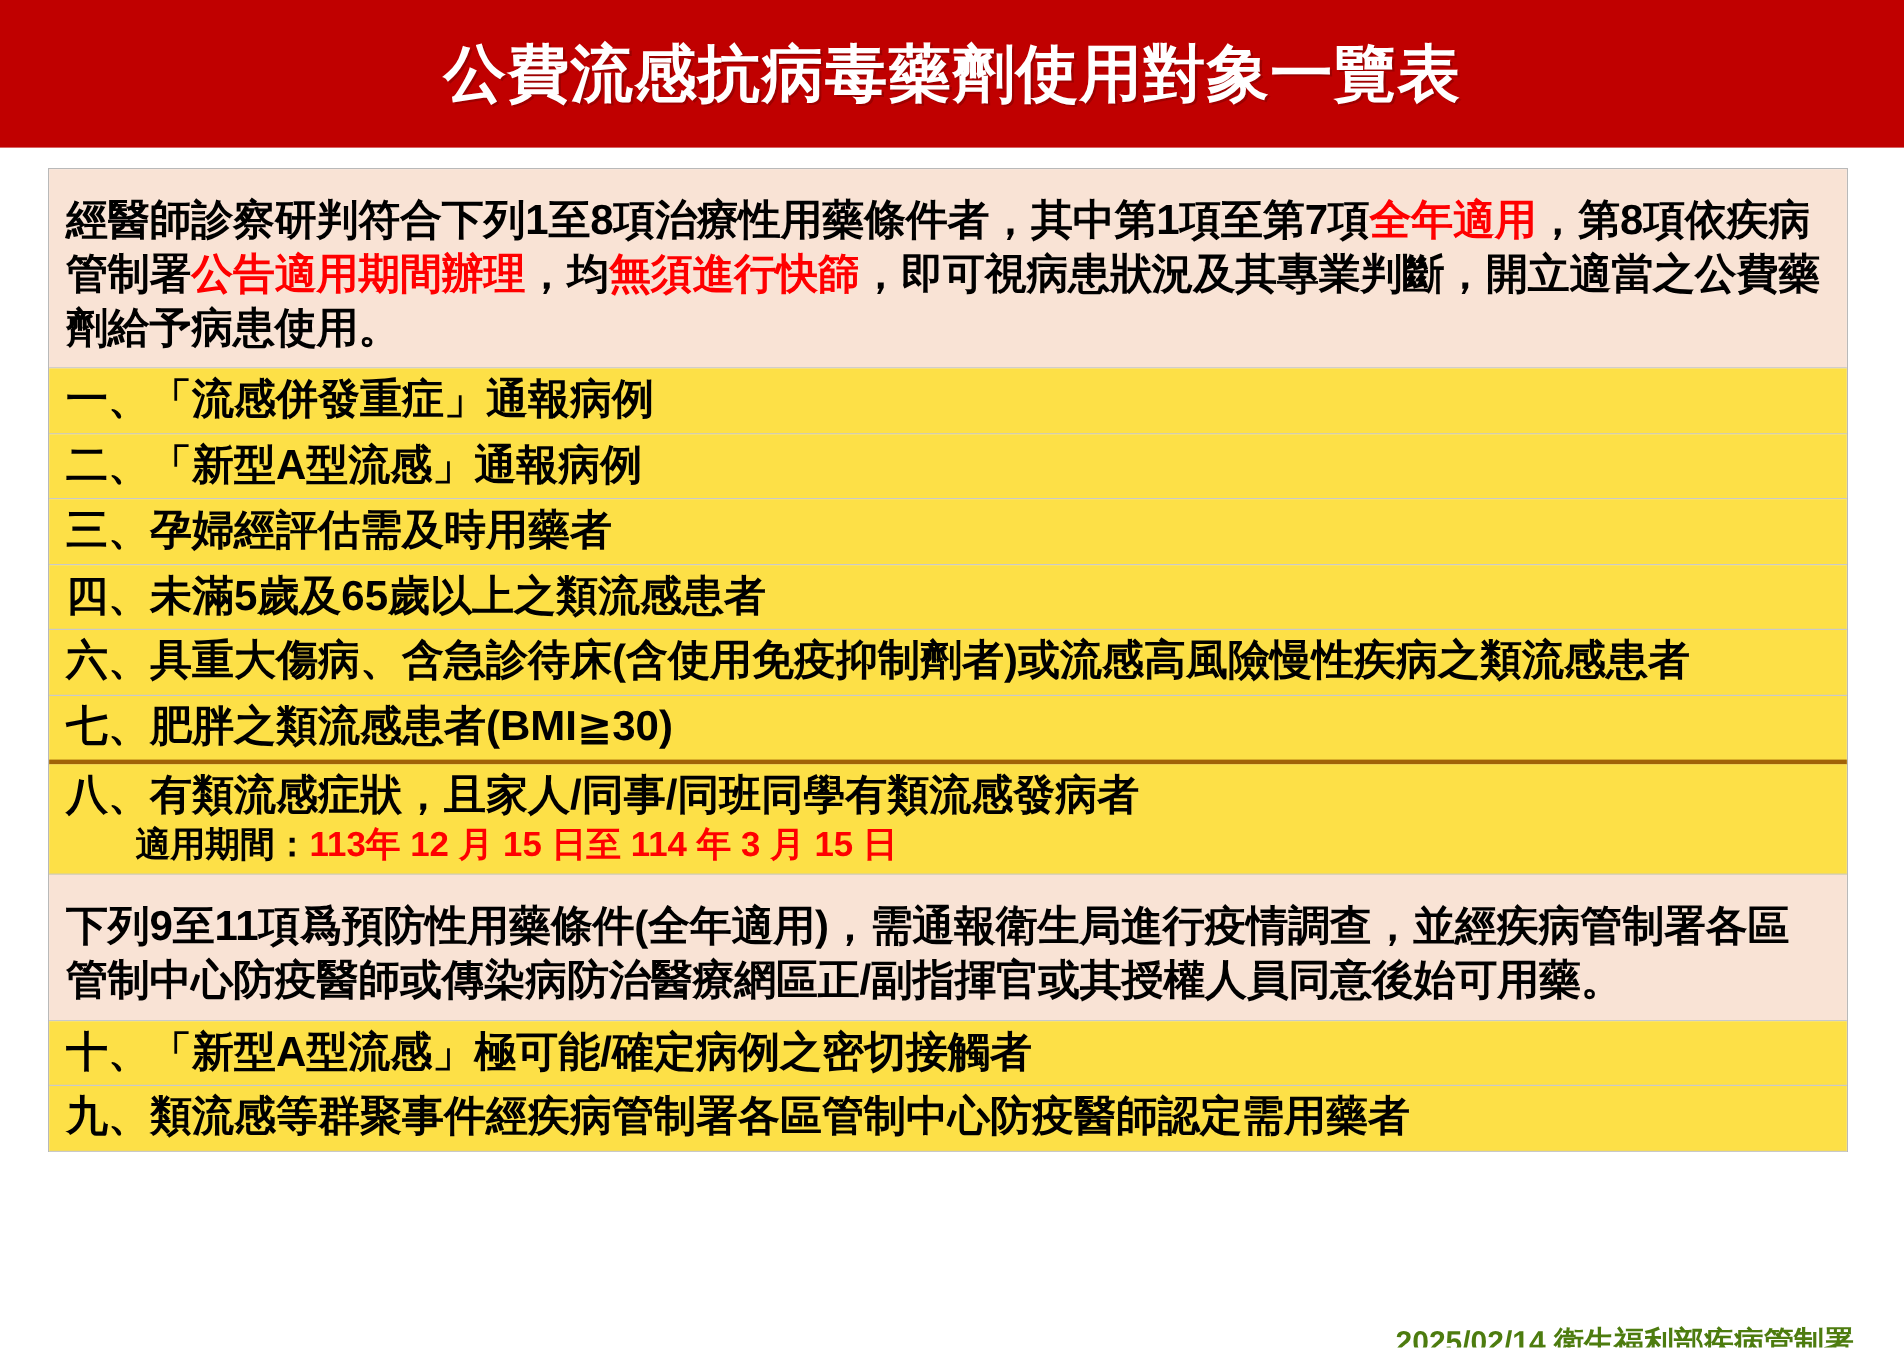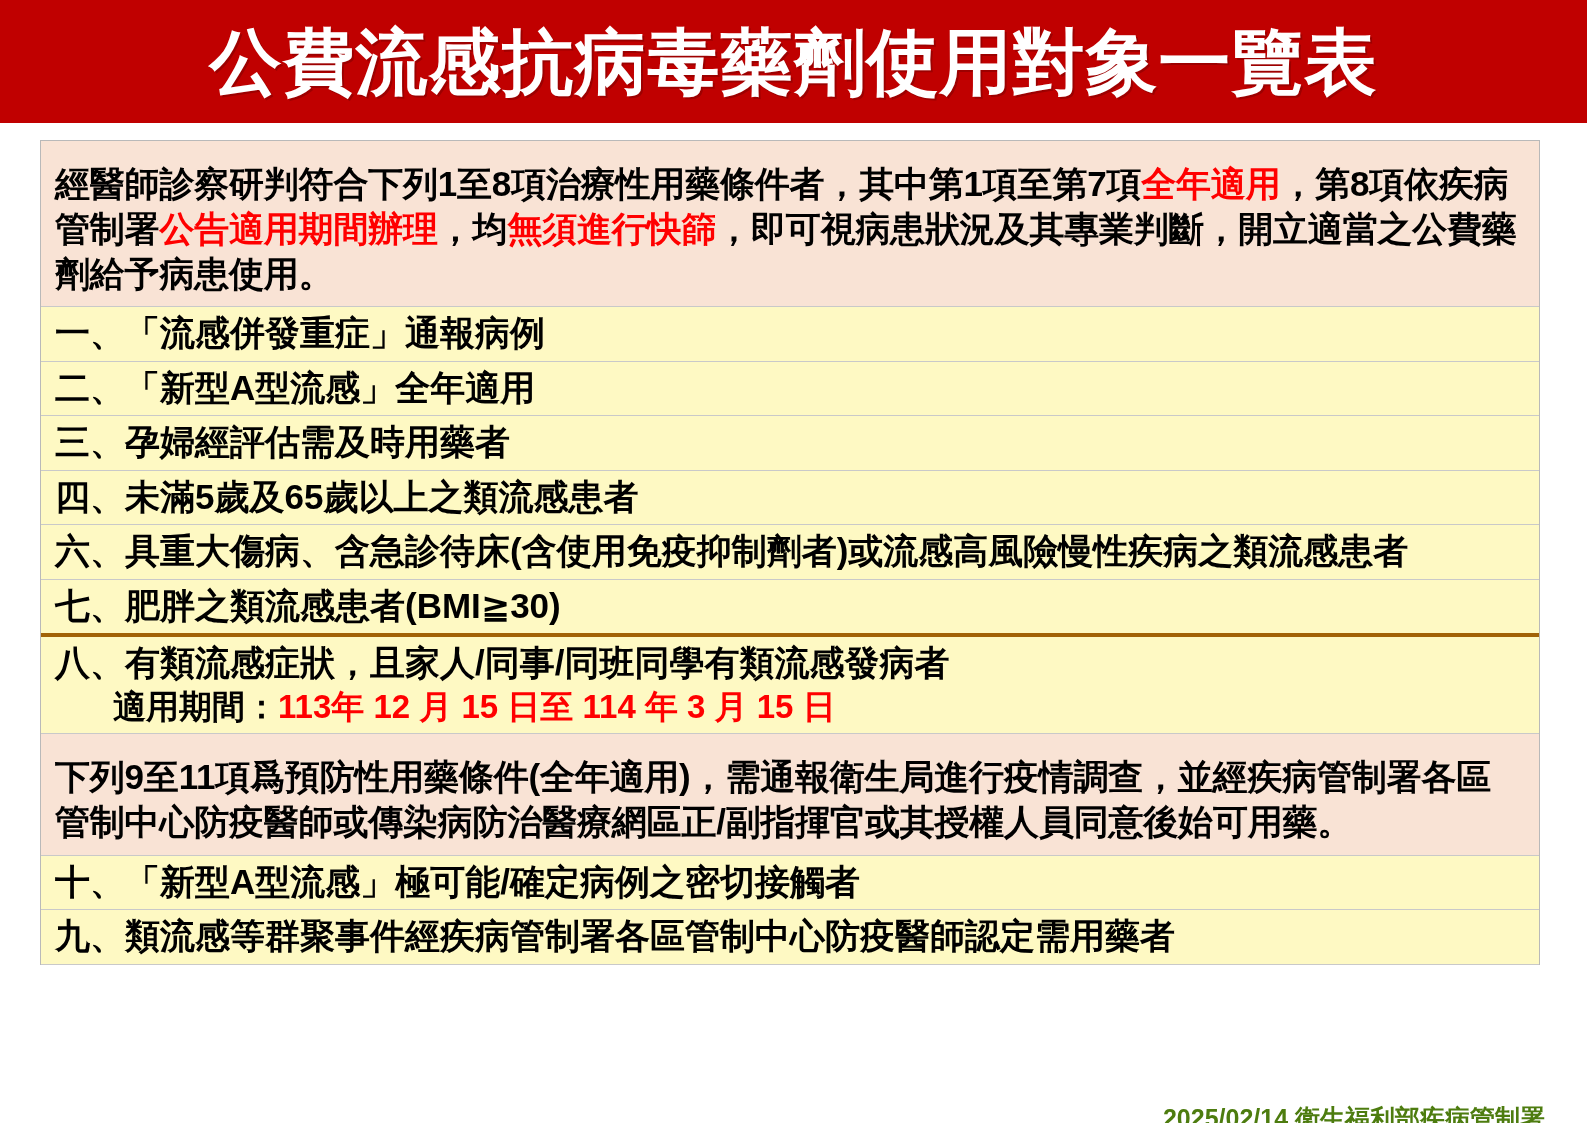--- a/index.html
+++ b/index.html
@@ -29,42 +29,42 @@
     width: 1587px;
     height: 123px;
     background: #c00000;
     display: flex;
     align-items: center;
     justify-content: center;
     overflow: hidden;
   }
   .title-text {
     color: #ffffff;
-    font-size: 72px;
+    font-size: 52px;
     font-weight: bold;
     letter-spacing: 1px;
     line-height: 1.0;
     white-space: nowrap;
     text-shadow: 2px 2px 0 rgba(0,0,0,0.18);
   }
 
   
   .table-wrap {
     position: absolute;
     left: 40px;
     top: 140px;
     width: 1500px;
     border: 1px solid #b9b9b9;
     border-bottom: none;
     box-sizing: border-box;
   }
   .row {
     border-bottom: 1px solid #c9c9c9;
     box-sizing: border-box;
-    background: #fef9c3;
+    background: #fde047;
     padding: 4px 14px 6px 14px;
   }
   .row.note {
     background: #f9e3d5;
     padding: 21px 14px 10px 14px;
   }
   .row.item {
     padding: 3px 14px 5px 14px;
   }
   .row.tight {
@@ -80,21 +80,21 @@
   }
   .row.note .row-text {
     white-space: normal;
     line-height: 1.28;
     letter-spacing: -0.2px;
   }
   .em-red {
     color: #ff0000;
   }
   .sub-line {
-    font-size: 33px;
+    font-size: 29px;
     font-weight: bold;
     color: #000000;
     line-height: 1.28;
     padding-left: 58px;
     white-space: nowrap;
   }
   .sub-line .date-red {
     color: #ff0000;
   }
 
@@ -123,21 +123,21 @@
     <div class="row note">
       <div class="row-text">
         <span>經醫師診察研判符合下列1至8項治療性用藥條件者，其中第1項至第7項</span><span class="em-red">全年適用</span><span>，第8項依疾病管制署</span><span class="em-red">公告適用期間辦理</span><span>，均</span><span class="em-red">無須進行快篩</span><span>，即可視病患狀況及其專業判斷，開立適當之公費藥劑給予病患使用。</span>
       </div>
     </div>
 
     <div class="row item">
       <div class="row-text">一、「流感併發重症」通報病例</div>
     </div>
     <div class="row item">
-      <div class="row-text">二、「新型A型流感」全年適用</div>
+      <div class="row-text">二、「新型A型流感」通報病例</div>
     </div>
     <div class="row item">
       <div class="row-text">三、孕婦經評估需及時用藥者</div>
     </div>
     <div class="row item">
       <div class="row-text">四、未滿5歲及65歲以上之類流感患者</div>
     </div>
     <div class="row item">
       <div class="row-text">六、具重大傷病、含急診待床(含使用免疫抑制劑者)或流感高風險慢性疾病之類流感患者</div>
     </div>

